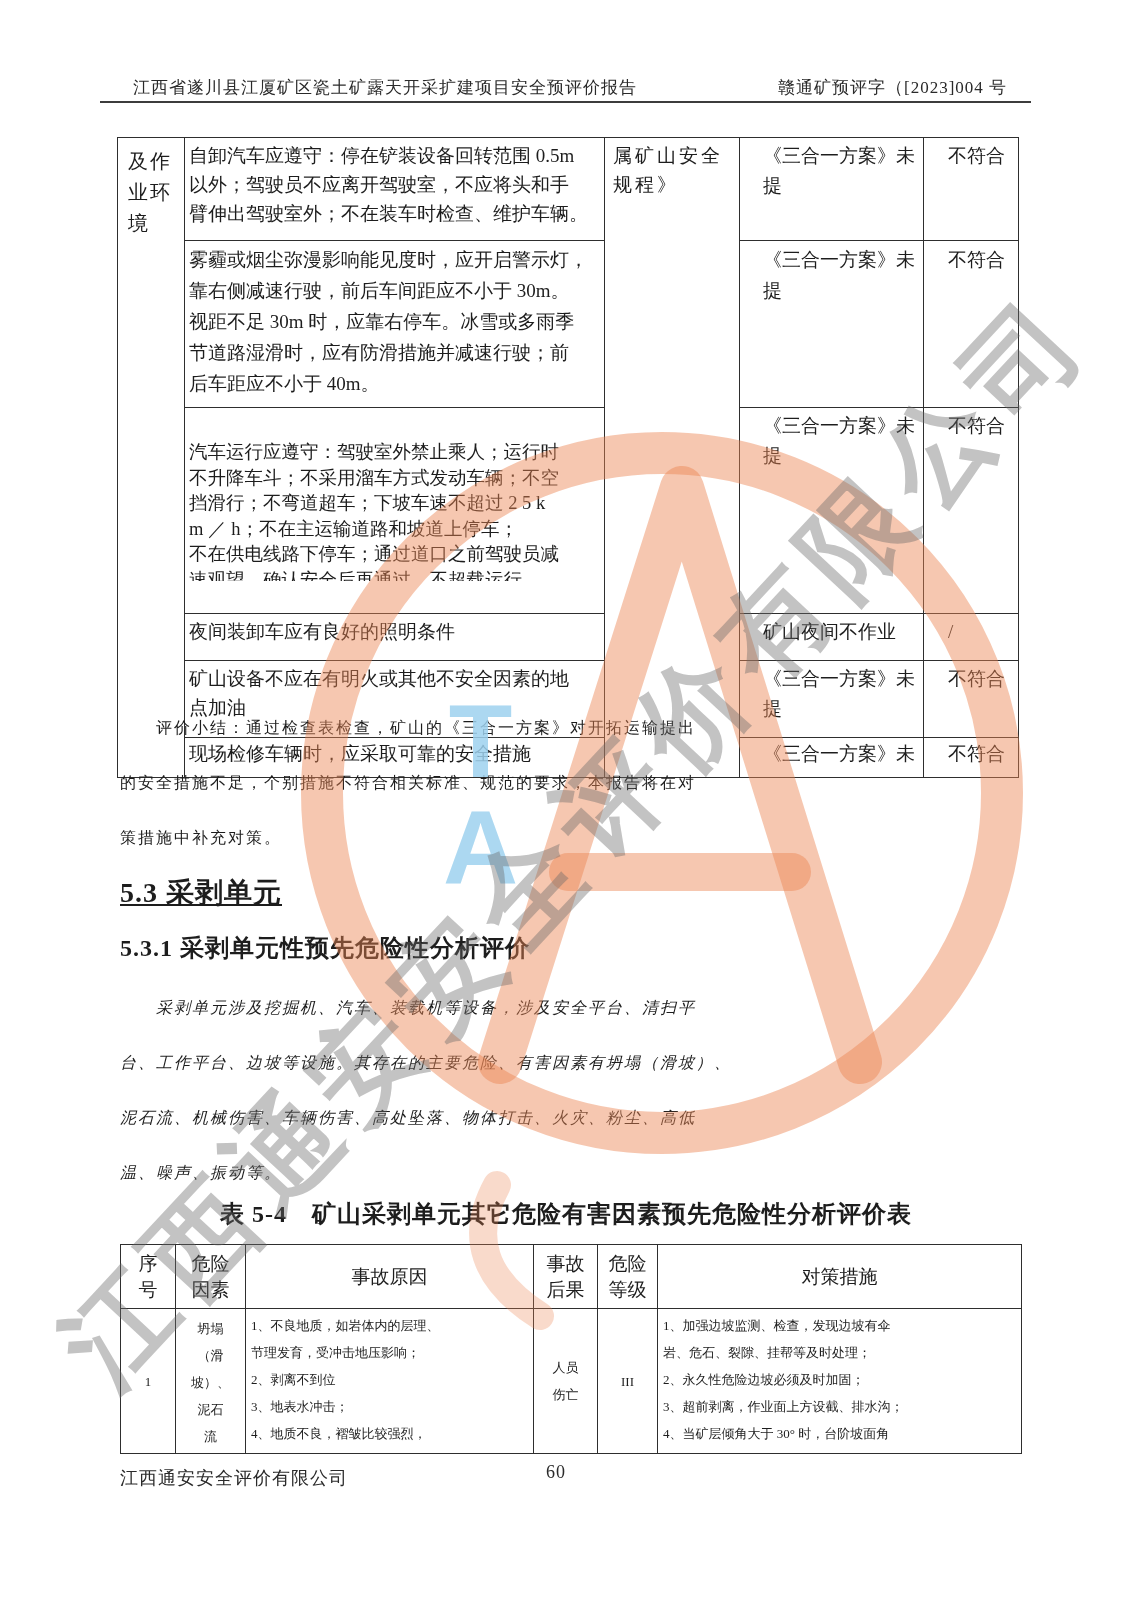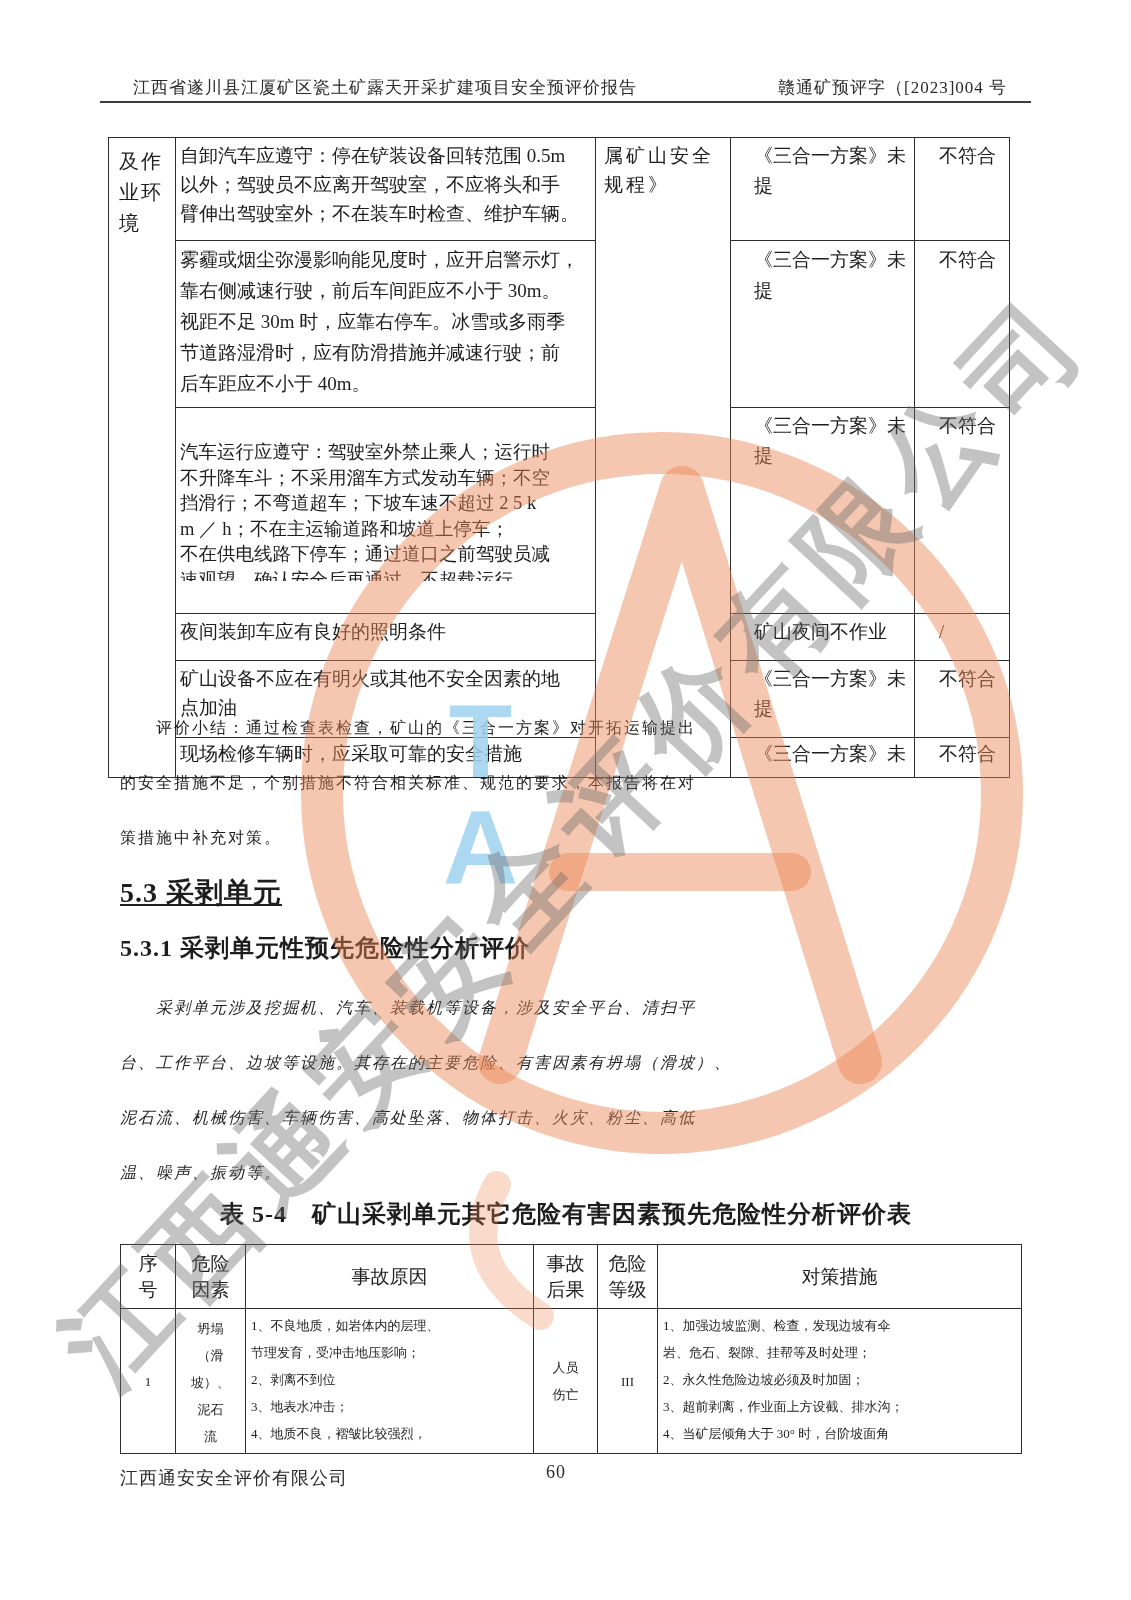--- a/index.html
+++ b/index.html
@@ -4,21 +4,21 @@
 <style>
   html,body{margin:0;padding:0;}
   body{width:1131px;height:1600px;position:relative;background:#ffffff;overflow:hidden;
        font-family:"Liberation Serif","DejaVu Serif",serif;color:#1d1d1d;}
   .abs{position:absolute;}
   
   .hdr{font-size:17px;color:#2a2a2a;letter-spacing:1px;white-space:nowrap;}
   .hdr-rule{left:100px;top:101px;width:931px;height:2px;background:#3c3c3c;}
   
   table{border-collapse:collapse;table-layout:fixed;}
-  .t1{left:108px;top:137px;width:901px;border-radius:27px;}
+  .t1{left:117px;top:137px;width:901px;border-radius:27px;}
   .t1 td{border:1px solid #2e2e2e;vertical-align:top;padding:3px 4px;
          font-size:19px;line-height:29px;white-space:pre-line;overflow:hidden;}
   .t1 .r1 td{height:96px;}
   .t1 .r2 td{height:160px;line-height:31px;}
   .t1 .r3 td{height:144px;}
   .t1 .r4 td{height:40px;line-height:30px;margin-top:16px;}
   .t1 .r5 td{height:70px;margin-left:28px;}
   .t1 .r6 td{height:33px;line-height:26px;}
   .t1 .c1{font-size:20px;line-height:31px;letter-spacing:2px;padding-top:8px;padding-left:10px;}
   .t1 .c3{padding-left:8px;letter-spacing:3px;font-family:Liberation Serif, serif;}

